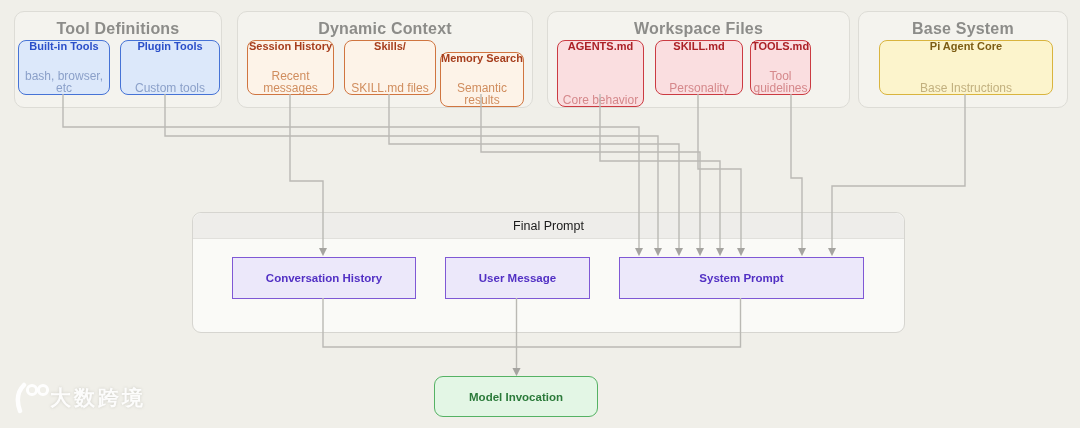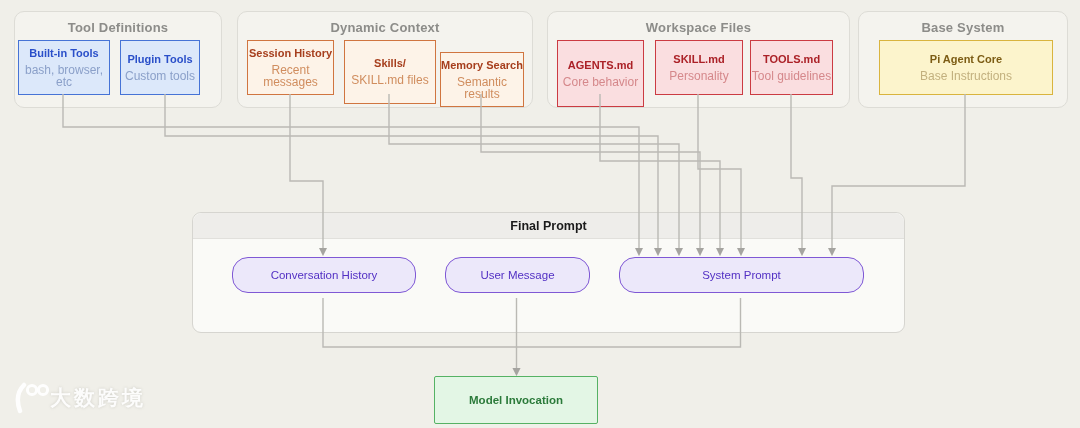--- a/index.html
+++ b/index.html
@@ -1,61 +1,61 @@
 <!DOCTYPE html>
 <html><head>
 <meta charset="utf-8">
 <style>
   *{box-sizing:border-box;margin:0;padding:0}
   body{margin:0;background:#e8e7e2}
   #canvas{position:relative;width:1080px;height:428px;background:#f0efe9;
     font-family:"Liberation Sans",sans-serif;overflow:hidden}
 
   .group{position:absolute;background:#f4f3ee;border:1px solid #dddcd6;border-radius:10px}
-  .group-label{text-align:center;margin-top:8px;font-size:13px;font-weight:700;
+  .group-label{text-align:center;margin-top:8px;font-size:16px;font-weight:700;
     color:#8c8c89;letter-spacing:.2px}
 
-  .node{position:absolute;border-radius:0;border:1.5px solid;display:flex;
-    flex-direction:column;align-items:center;justify-content:center;gap:5px;text-align:center}
+  .node{position:absolute;border-radius:8px;border:1.5px solid;display:flex;
+    flex-direction:column;align-items:center;justify-content:space-between;gap:5px;text-align:center}
   .node .t{font-size:11px;font-weight:700;line-height:1}
   .node .s{font-size:12px;line-height:1}
   .blue{background:#dce8fa;border-color:#4673d6}.blue .t{color:#2a4fc9}.blue .s{color:#8ba0c9}
   .orange{background:#fdf3e8;border-color:#d07540}.orange .t{color:#a63e1d}.orange .s{color:#d08d5e}
   .red{background:#fadee0;border-color:#cb3b42}.red .t{color:#ab2127}.red .s{color:#d5888b}
   .yellow{background:#fcf4cc;border-color:#d9b43e}.yellow .t{color:#7c5c14}.yellow .s{color:#c2b07e}
 
   #g-tool-definitions{left:14px;top:11px;width:208px;height:97px}
   #g-dynamic-context{left:237px;top:11px;width:296px;height:97px}
   #g-workspace-files{left:547px;top:11px;width:303px;height:97px}
   #g-base-system{left:858px;top:11px;width:210px;height:97px}
 
   #n-built-in-tools{left:3px;top:28px;width:92px;height:55px}
-  #n-plugin-tools{left:105px;top:28px;width:80px;height:55px}
+  #n-plugin-tools{left:105px;top:28px;width:100px;height:55px}
   #n-session-history{left:9px;top:28px;width:87px;height:55px}
-  #n-skills{left:106px;top:28px;width:92px;height:64px}
+  #n-skills{left:106px;top:28px;width:92px;height:55px}
   #n-memory-search{left:202px;top:40px;width:84px;height:55px}
   #n-agents-md{left:9px;top:28px;width:87px;height:67px}
   #n-soul-md{left:107px;top:28px;width:88px;height:55px}
-  #n-tools-md{left:202px;top:28px;width:83px;height:55px}
+  #n-tools-md{left:202px;top:28px;width:61px;height:55px}
   #n-pi-agent-core{left:20px;top:28px;width:174px;height:55px}
 
   #final-prompt{position:absolute;left:192px;top:212px;width:713px;height:121px;
     background:#fafaf7;border:1px solid #d6d5d0;border-radius:9px}
   #final-prompt .fp-header{height:26px;background:#eeedea;border-bottom:1px solid #e1e0dc;
     border-radius:9px 9px 0 0;display:flex;align-items:center;justify-content:center;
-    font-size:12.5px;font-weight:700;color:#1b1b1b}
-  .slot{position:absolute;height:36px;background:#ece8fa;border:1.5px solid #7f58d5;
-    border-radius:16px;display:flex;align-items:center;justify-content:center;
-    font-size:11.5px;font-weight:400;color:#5230c4}
+    font-size:12.5px;font-weight:400;color:#1b1b1b}
+  .slot{position:absolute;height:42px;background:#ece8fa;border:1.5px solid #7f58d5;
+    border-radius:0;display:flex;align-items:center;justify-content:center;
+    font-size:11.5px;font-weight:700;color:#5230c4}
   #slot-conversation-history{left:39px;top:44px;width:184px}
   #slot-user-message{left:252px;top:44px;width:145px}
   #slot-system-prompt{left:426px;top:44px;width:245px}
 
-  #model-invocation{position:absolute;left:434px;top:376px;width:164px;height:48px;
-    background:#e3f6e5;border:1.5px solid #55b264;border-radius:2px;display:flex;
+  #model-invocation{position:absolute;left:434px;top:376px;width:164px;height:41px;
+    background:#e3f6e5;border:1.5px solid #55b264;border-radius:9px;display:flex;
     align-items:center;justify-content:center;font-size:11.5px;font-weight:700;color:#2b7a3a}
 
   #wires{position:absolute;left:0;top:0;pointer-events:none}
   .wire{fill:none;stroke:#bab9b4;stroke-width:1.4}
 
   #watermark{position:absolute;left:10px;top:382px;display:flex;align-items:center;
     color:rgba(255,255,255,.92)}
   .wm-text{font-size:21px;font-weight:700;letter-spacing:3px;
     text-shadow:0 0 3px rgba(120,118,108,.28)}
 </style>

